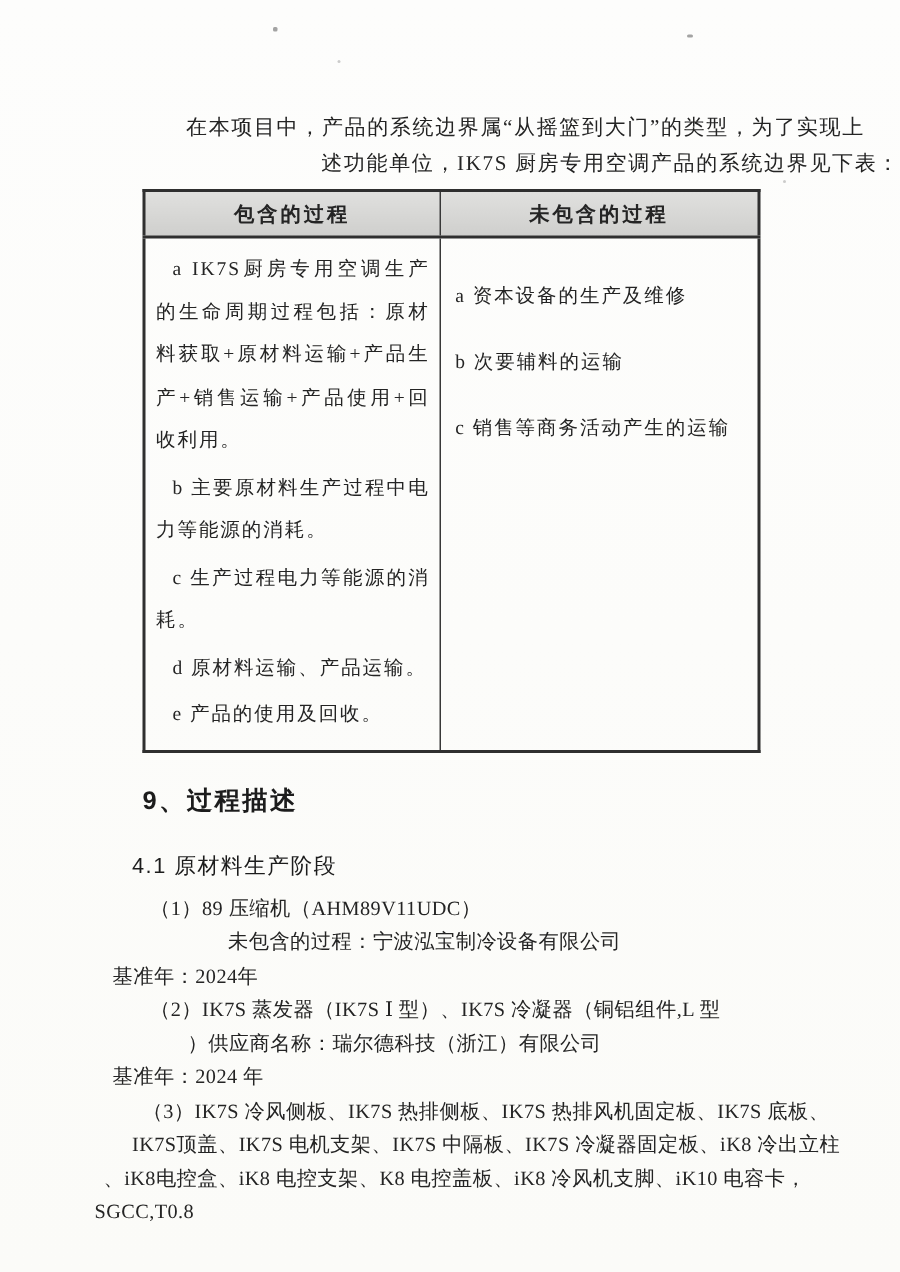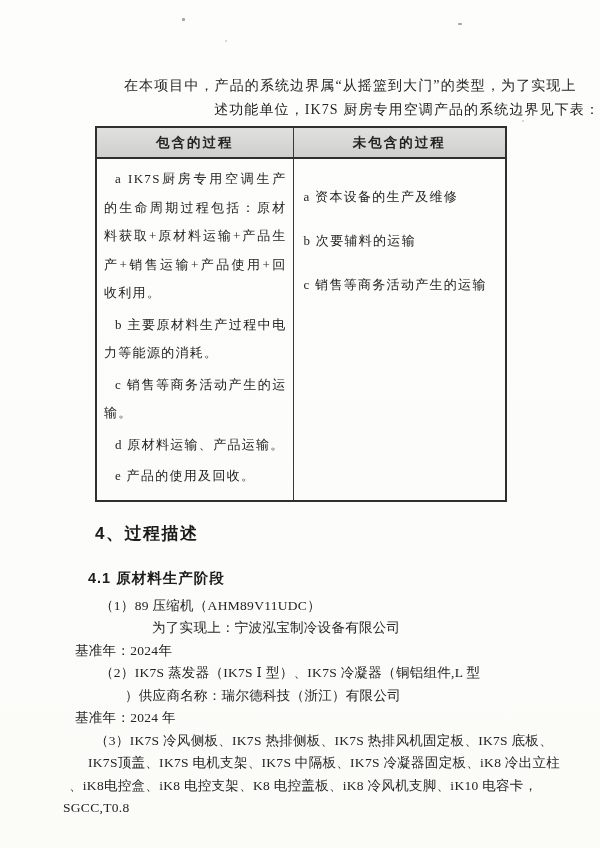--- a/index.html
+++ b/index.html
@@ -69,21 +69,21 @@
   h2.sec{
     margin:20px 0 0 95px;
     font-family:"Liberation Sans","DejaVu Sans",sans-serif;
     font-size:17px;line-height:24px;letter-spacing:1.5px;
     font-weight:bold;color:#1c1c1c;
   }
   h3.subsec{
     margin:22px 0 0 88px;
     font-family:"Liberation Sans","DejaVu Sans",sans-serif;
     font-size:14.5px;line-height:21px;letter-spacing:1px;
-    font-weight:bold;color:#1c1c1c;
+    font-weight:normal;color:#1c1c1c;
   }
   .body-lines{margin-top:6px;}
   .bl{font-size:13.5px;line-height:22.5px;letter-spacing:.3px;white-space:nowrap;}
   .i100{padding-left:100px;}
   .i152{padding-left:152px;}
   .i155{padding-left:75px;}
   .i125{padding-left:125px;}
   .i95{padding-left:95px;}
   .i88{padding-left:88px;}
   .i69{padding-left:69px;}
@@ -108,39 +108,39 @@
       <tr>
         <th class="col-included">包含的过程</th>
         <th class="col-excluded">未包含的过程</th>
       </tr>
     </thead>
     <tbody>
       <tr>
         <td class="cell-included">
           <p>a IK7S厨房专用空调生产的生命周期过程包括：原材料获取+原材料运输+产品生产+销售运输+产品使用+回收利用。</p>
           <p>b 主要原材料生产过程中电力等能源的消耗。</p>
-          <p>c 销售等商务活动产生的运输。</p>
+          <p>c 生产过程电力等能源的消耗。</p>
           <p>d 原材料运输、产品运输。</p>
           <p>e 产品的使用及回收。</p>
         </td>
         <td class="cell-excluded">
           <p>a 资本设备的生产及维修</p>
           <p>b 次要辅料的运输</p>
           <p>c 销售等商务活动产生的运输</p>
         </td>
       </tr>
     </tbody>
   </table>
 
-  <h2 class="sec">4、过程描述</h2>
+  <h2 class="sec">9、过程描述</h2>
   <h3 class="subsec">4.1 原材料生产阶段</h3>
 
   <div class="body-lines">
     <div class="bl i100">（1）89 压缩机（AHM89V11UDC）</div>
-    <div class="bl i152">为了实现上：宁波泓宝制冷设备有限公司</div>
+    <div class="bl i152">未包含的过程：宁波泓宝制冷设备有限公司</div>
     <div class="bl i155">基准年：2024年</div>
     <div class="bl i100">（2）IK7S 蒸发器（IK7S Ⅰ 型）、IK7S 冷凝器（铜铝组件,L 型</div>
     <div class="bl i125">）供应商名称：瑞尔德科技（浙江）有限公司</div>
     <div class="bl i155">基准年：2024 年</div>
     <div class="bl i95">（3）IK7S 冷风侧板、IK7S 热排侧板、IK7S 热排风机固定板、IK7S 底板、</div>
     <div class="bl i88">IK7S顶盖、IK7S 电机支架、IK7S 中隔板、IK7S 冷凝器固定板、iK8 冷出立柱</div>
     <div class="bl i69">、iK8电控盒、iK8 电控支架、K8 电控盖板、iK8 冷风机支脚、iK10 电容卡，</div>
     <div class="bl i63">SGCC,T0.8</div>
 
   </div>

